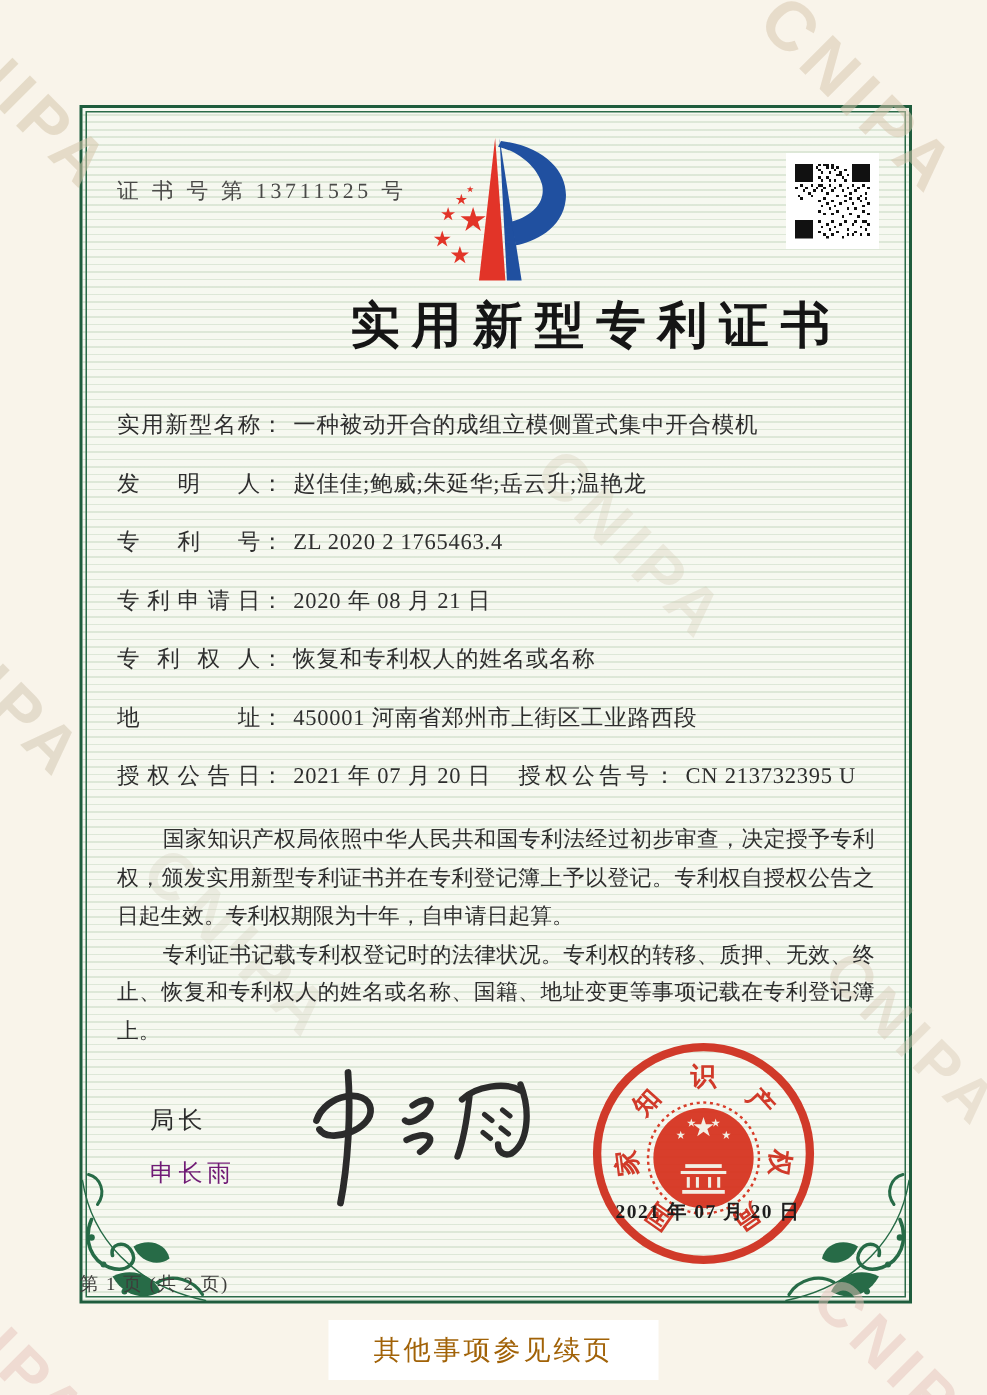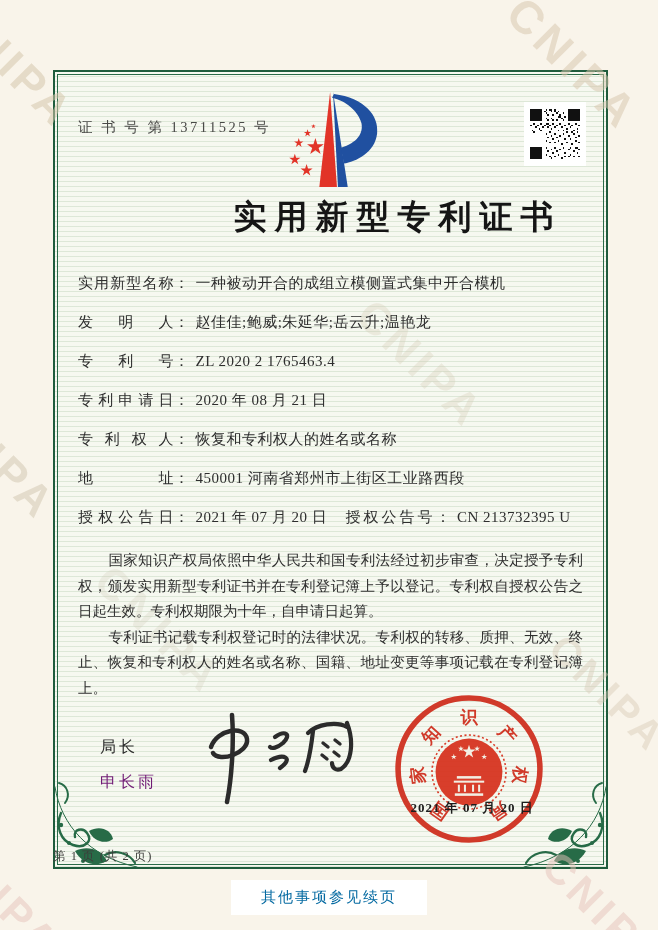--- a/index.html
+++ b/index.html
@@ -50,21 +50,21 @@
   #sig-hand{left:195px;top:705px;}
 
   #seal{left:393px;top:693px;width:152px;height:152px;opacity:.94;}
   #seal-date{left:398px;top:799px;width:148px;text-align:center;font-size:13px;
              font-weight:bold;color:#1d1d1d;letter-spacing:1px;z-index:5;}
 
   #page-number{left:53px;top:848px;width:551px;text-align:left;font-size:12.5px;
                color:#3d3d3b;letter-spacing:1px;z-index:4;}
 
   #footer-note{left:50%;top:880px;transform:translateX(-50%);background:#ffffff;
-               padding:8px 30px;font-size:15px;color:#0369a1;letter-spacing:2px;z-index:4;}
+               padding:8px 30px;font-size:18px;color:#a16207;letter-spacing:2px;z-index:4;}
 </style>
 </head>
 <body>
 
 <div id="page">
 
   <span class="wm" style="left:-28px;top:-10px;font-size:44px;color:rgba(214,198,172,.55)">CNIPA</span>
   <span class="wm" style="left:534px;top:-14px;font-size:46px;color:rgba(214,198,172,.52)">CNIPA</span>
   <span class="wm" style="left:-46px;top:382px;font-size:44px;color:rgba(212,200,178,.55)">CNIPA</span>
   <span class="wm" style="left:572px;top:626px;font-size:40px;color:rgba(214,202,182,.45)">CNIPA</span>

